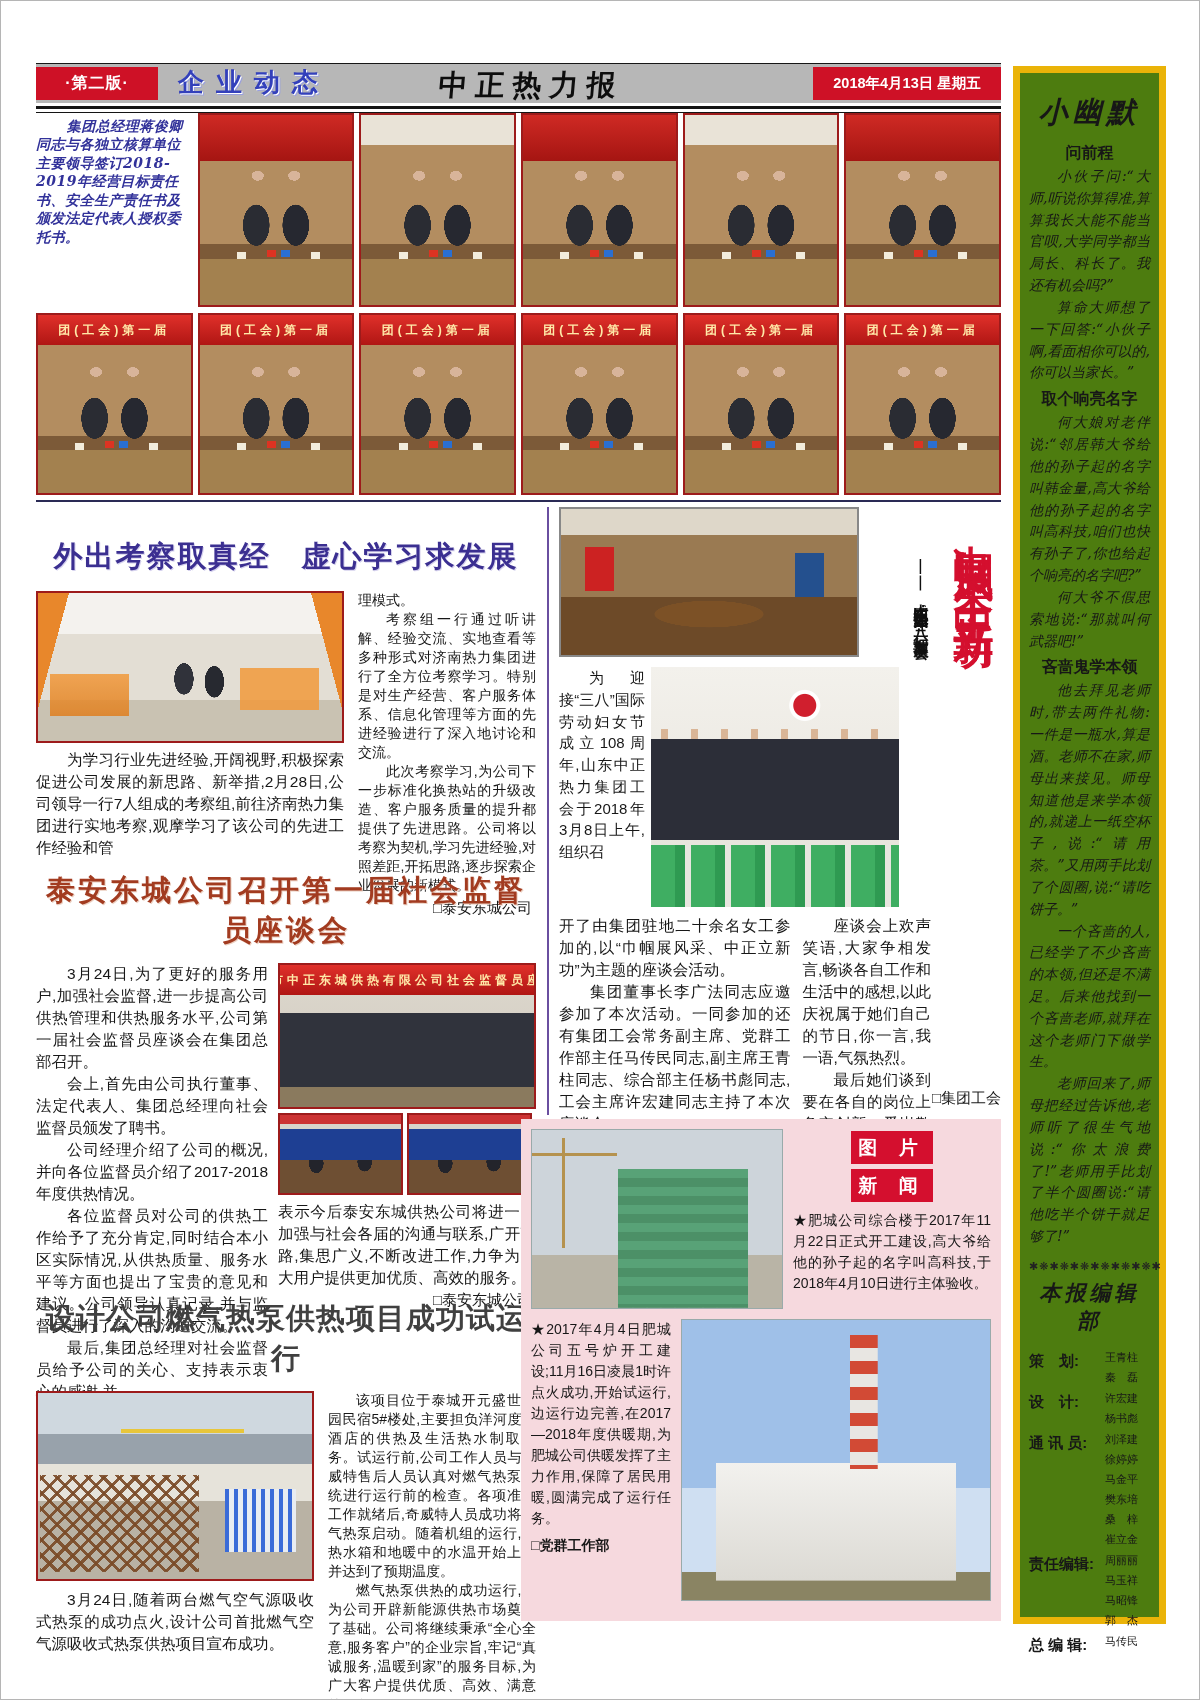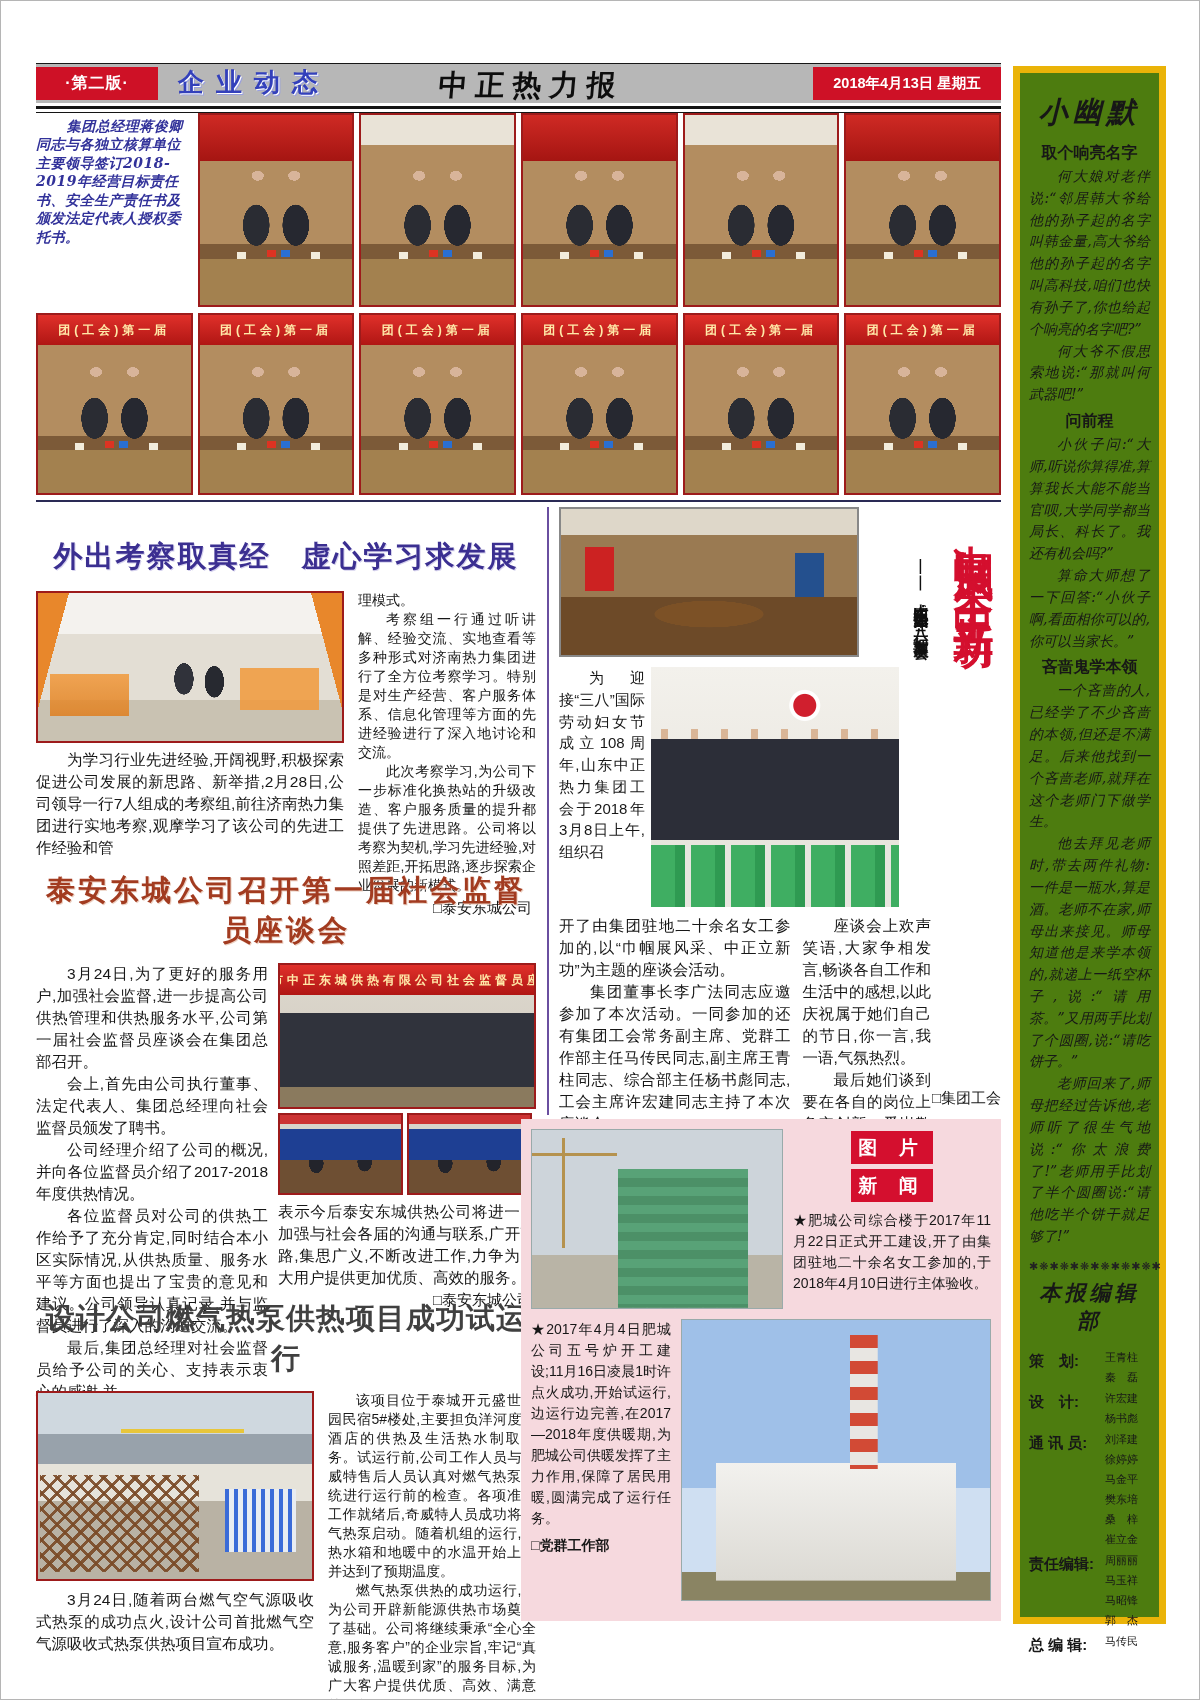--- a/index.html
+++ b/index.html
@@ -266,49 +266,49 @@
     </div>
     <div class="m-byline">□集团工会</div>
   </div>
 
   <div class="pinkbox">
     <div class="pn-row">
       <div class="ph-build"></div>
       <div class="pn-right">
         <div class="pn-label">图 片</div>
         <div class="pn-label">新 闻</div>
-        <div class="pn-item" style="margin-top:8px;">★肥城公司综合楼于2017年11月22日正式开工建设,开了由集团驻地二十余名女工参加的,于2018年4月10日进行主体验收。</div>
+        <div class="pn-item" style="margin-top:8px;">★肥城公司综合楼于2017年11月22日正式开工建设,高大爷给他的孙子起的名字叫高科技,于2018年4月10日进行主体验收。</div>
       </div>
     </div>
     <div class="pn-row" style="margin-top:10px;">
       <div class="pn-left">
         <div class="pn-item">★2017年4月4日肥城公司五号炉开工建设;11月16日凌晨1时许点火成功,开始试运行,边运行边完善,在2017—2018年度供暖期,为肥城公司供暖发挥了主力作用,保障了居民用暖,圆满完成了运行任务。</div>
         <div class="pn-byline">□党群工作部</div>
       </div>
       <div class="ph-boiler"></div>
     </div>
   </div>
 
   <div class="sidebar">
     <div class="sb-title">小幽默</div>
 
     <div>
+      <div class="jk-head">问前程</div>
+      <div class="jk-p">小伙子问:“大师,听说你算得准,算算我长大能不能当官呗,大学同学都当局长、科长了。我还有机会吗?”</div>
+      <div class="jk-p">算命大师想了一下回答:“小伙子啊,看面相你可以的,你可以当家长。”</div>
+    </div>
+    <div>
       <div class="jk-head">取个响亮名字</div>
       <div class="jk-p">何大娘对老伴说:“邻居韩大爷给他的孙子起的名字叫韩金量,高大爷给他的孙子起的名字叫高科技,咱们也快有孙子了,你也给起个响亮的名字吧?”</div>
       <div class="jk-p">何大爷不假思索地说:“那就叫何武器吧!”</div>
     </div>
     <div>
-      <div class="jk-head">问前程</div>
-      <div class="jk-p">小伙子问:“大师,听说你算得准,算算我长大能不能当官呗,大学同学都当局长、科长了。我还有机会吗?”</div>
-      <div class="jk-p">算命大师想了一下回答:“小伙子啊,看面相你可以的,你可以当家长。”</div>
-    </div>
-    <div>
       <div class="jk-head">吝啬鬼学本领</div>
+      <div class="jk-p">他去拜见老师时,带去两件礼物:一件是一瓶水,算是酒。老师不在家,师母出来接见。师母知道他是来学本领的,就递上一纸空杯子,说:“请用茶。”又用两手比划了个圆圈,说:“请吃饼子。”</div>
       <div class="jk-p">一个吝啬的人,已经学了不少吝啬的本领,但还是不满足。后来他找到一个吝啬老师,就拜在这个老师门下做学生。</div>
-      <div class="jk-p">他去拜见老师时,带去两件礼物:一件是一瓶水,算是酒。老师不在家,师母出来接见。师母知道他是来学本领的,就递上一纸空杯子,说:“请用茶。”又用两手比划了个圆圈,说:“请吃饼子。”</div>
       <div class="jk-p">老师回来了,师母把经过告诉他,老师听了很生气地说:“你太浪费了!”老师用手比划了半个圆圈说:“请他吃半个饼干就足够了!”</div>
     </div>
 
     <div class="sb-div">✱❋✱❋✱❋✱❋✱❋✱❋✱</div>
     <div class="ed-title">本报编辑部</div>
 
     <div class="credit">
       <span class="role">策　划:</span>
       <span class="names">
         <span class="nm">王青柱</span>

